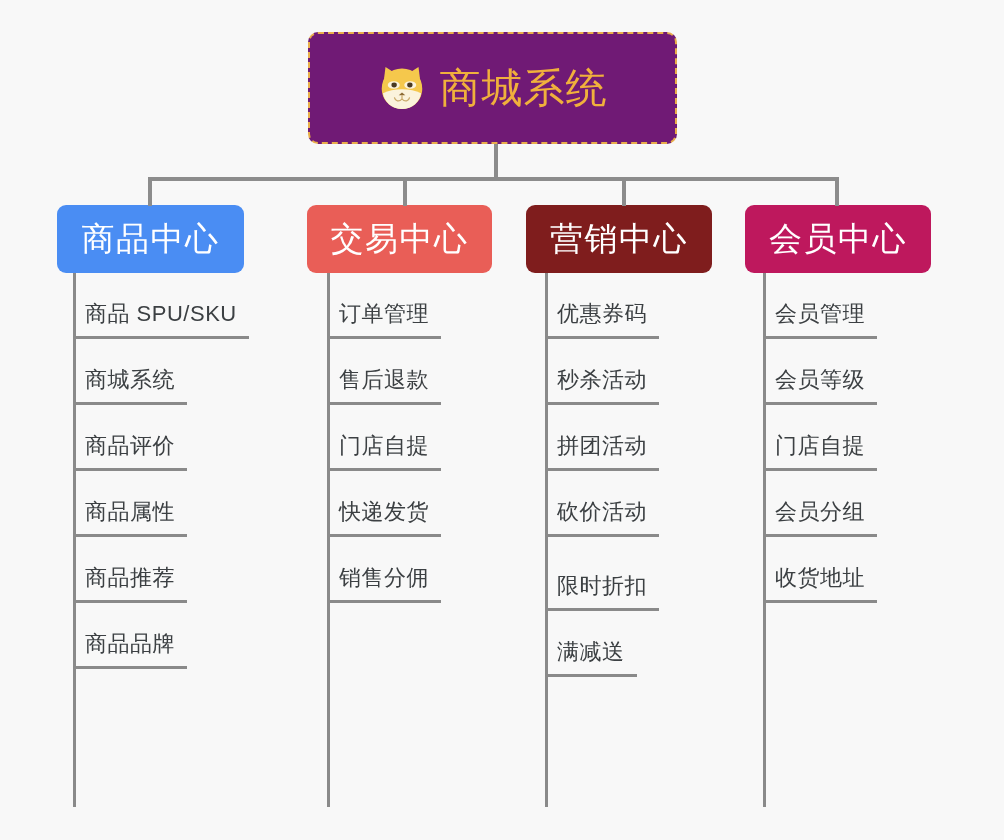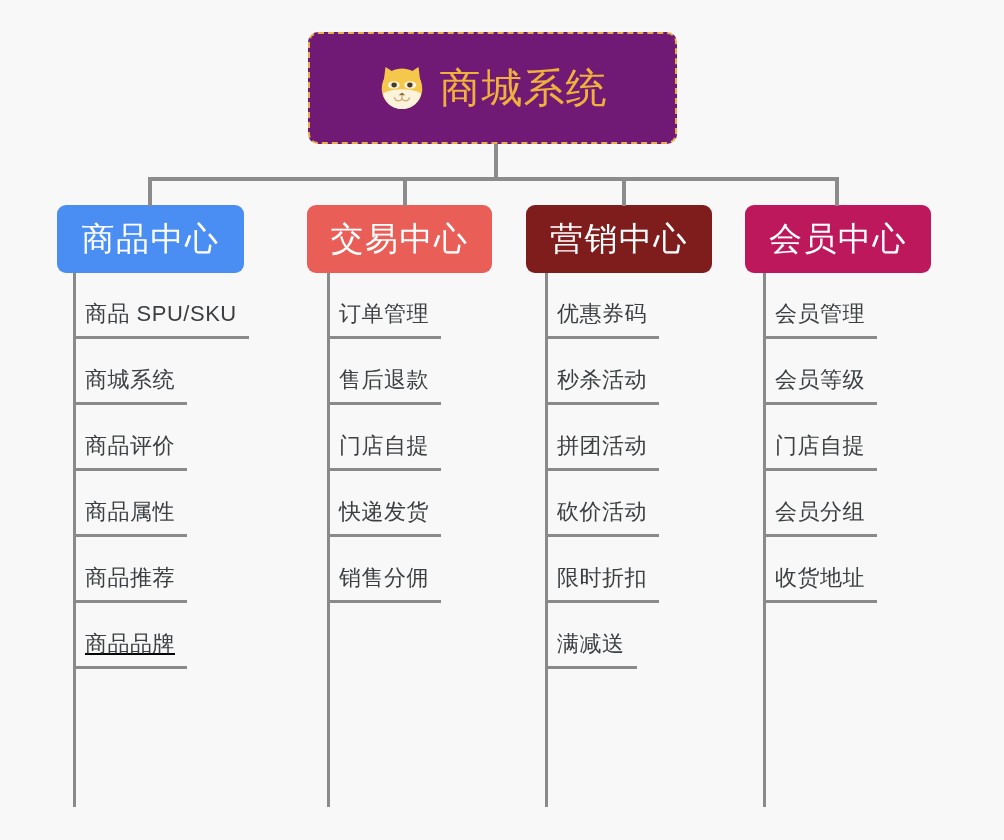--- a/index.html
+++ b/index.html
@@ -170,21 +170,21 @@
           </div>
           <div class="leaf" style="padding-left: 16px;">
             <span class="leaf-label">商品评价</span>
           </div>
           <div class="leaf" style="padding-left: 16px;">
             <span class="leaf-label">商品属性</span>
           </div>
           <div class="leaf" style="padding-left: 16px;">
             <span class="leaf-label">商品推荐</span>
           </div>
-          <div class="leaf" style="padding-left: 16px; text-decoration: underline;">
+          <div class="leaf" style="padding-left: 16px;">
             <span class="leaf-label">商品品牌</span>
           </div>
         </div>
       </div>
       <div class="column" style="left: 307px; width: 185px;">
         <div class="cat-box" style="background: rgb(233, 94, 87);">
           <span>交易中心</span>
         </div>
         <div class="leaf-tree">
           <div class="spine" style="left: 20px; height: 534px;"></div>
@@ -216,21 +216,21 @@
           </div>
           <div class="leaf" style="padding-left: 19px;">
             <span class="leaf-label">秒杀活动</span>
           </div>
           <div class="leaf" style="padding-left: 19px;">
             <span class="leaf-label">拼团活动</span>
           </div>
           <div class="leaf" style="padding-left: 19px;">
             <span class="leaf-label">砍价活动</span>
           </div>
-          <div class="leaf" style="padding-left: 19px;">
+          <div class="leaf" style="padding-left: 19px; margin-top: 8px;">
             <span class="leaf-label">限时折扣</span>
           </div>
           <div class="leaf" style="padding-left: 19px;">
             <span class="leaf-label">满减送</span>
           </div>
         </div>
       </div>
       <div class="column" style="left: 745px; width: 186px;">
         <div class="cat-box" style="background: #be185d;">
           <span>会员中心</span>

